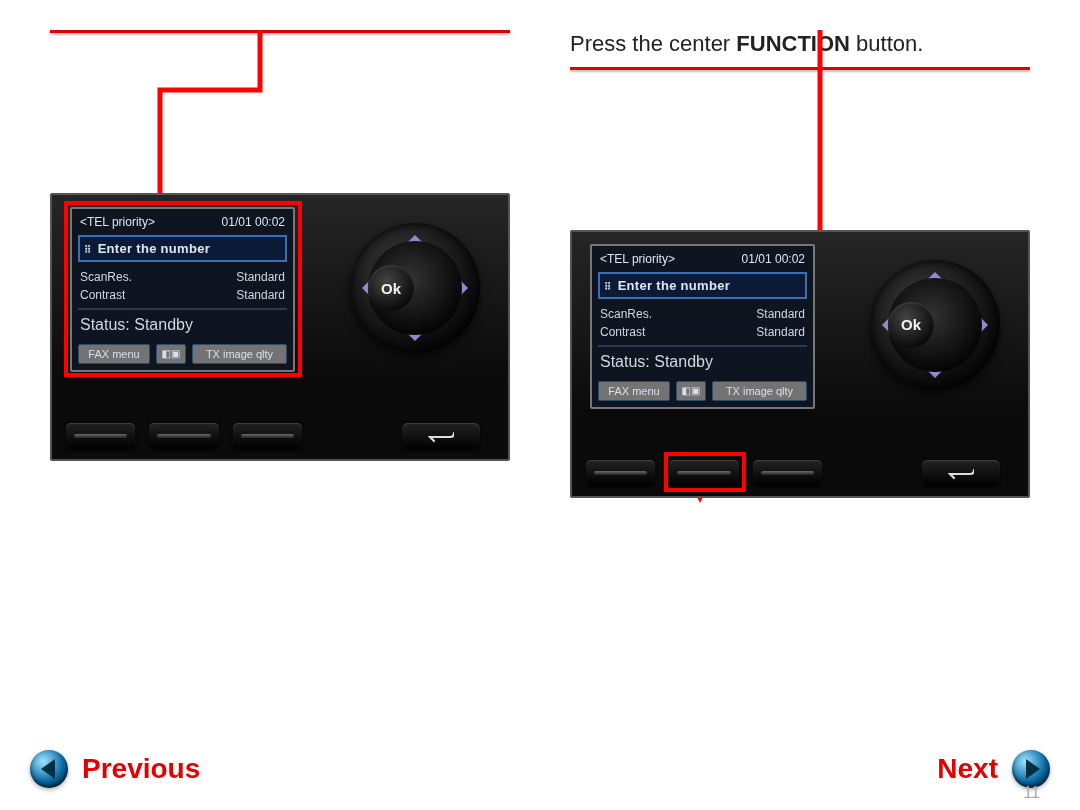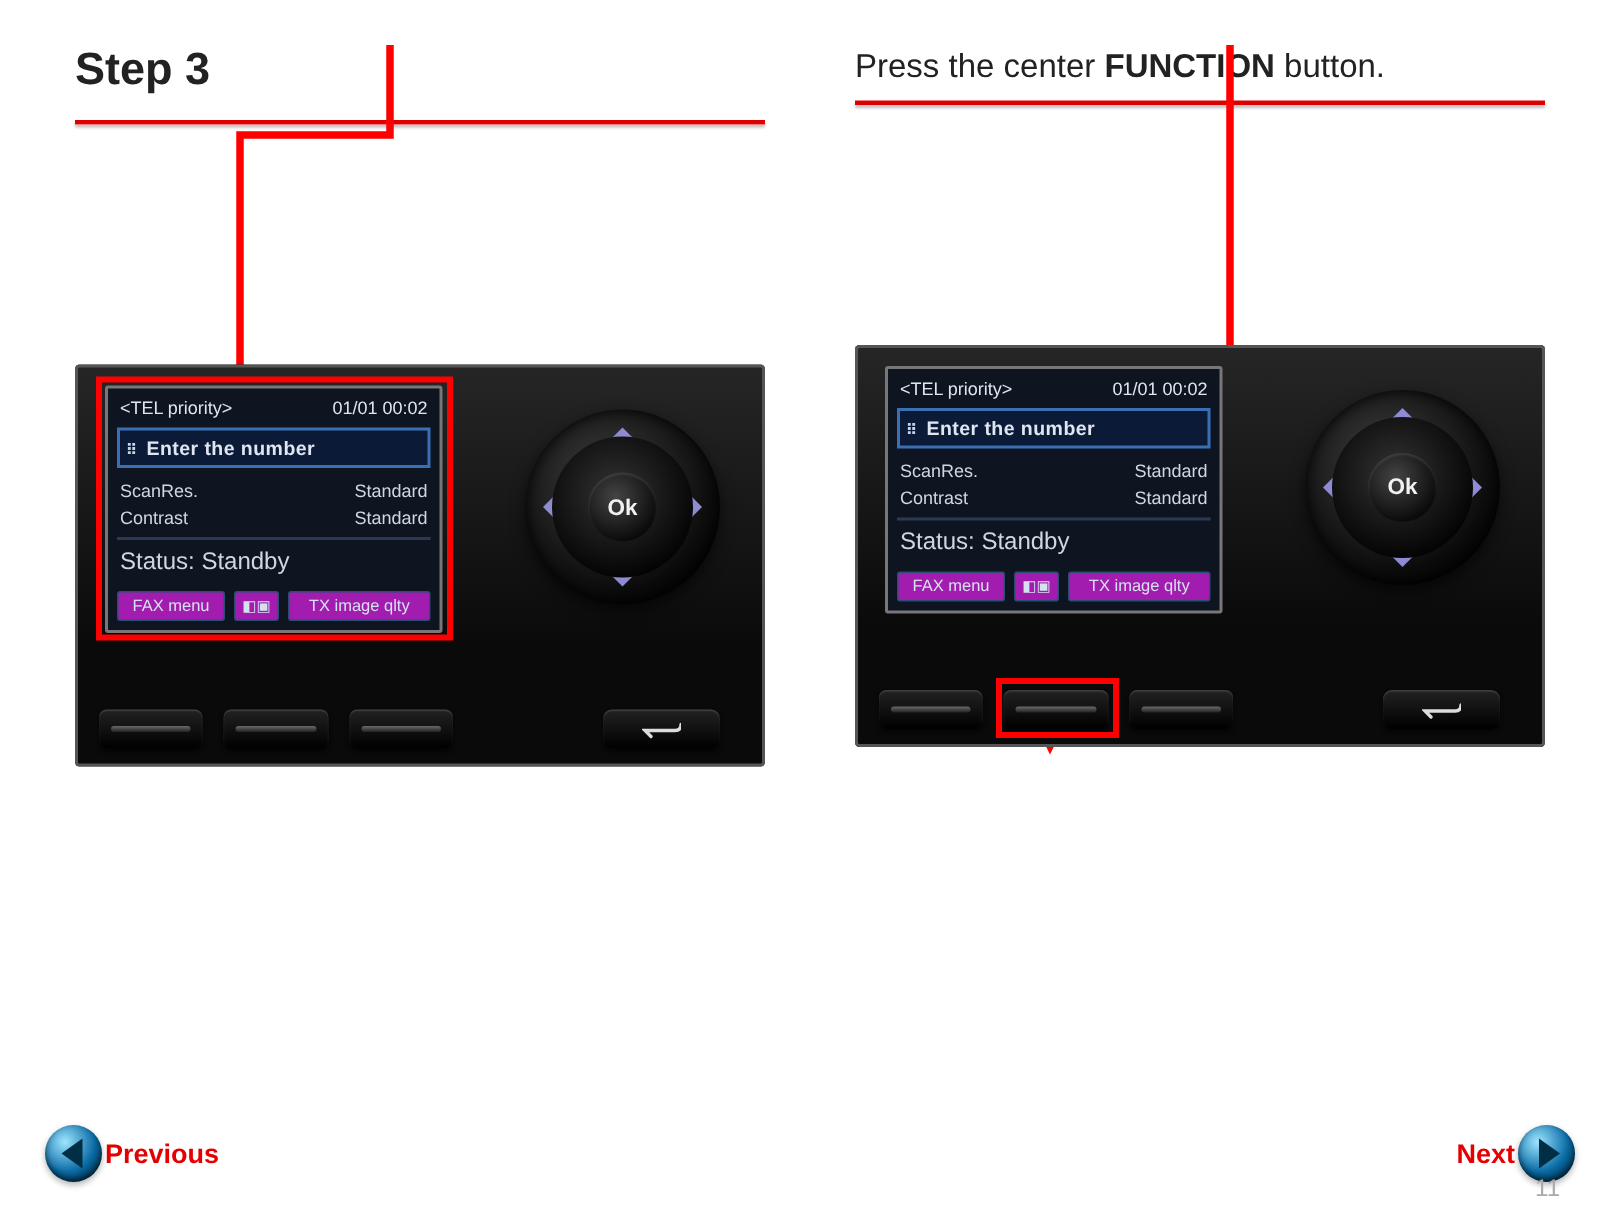--- a/index.html
+++ b/index.html
@@ -83,21 +83,21 @@
   .lcd-row .k { width: 80px; color: #cfd7e3; }
   .lcd-row .v { color: #cfd7e3; }
   .lcd-sep { height: 2px; background: #2a3a54; margin: 4px 0 4px 0; }
   .lcd-status { font-size: 16px; padding: 2px; color: #cfd7e3; }
   .lcd-tabs {
     position: absolute; left: 6px; right: 6px; bottom: 6px;
     display: flex; gap: 6px; align-items: stretch;
     font-size: 11px;
   }
   .lcd-tab {
-    background: #a21caf;
+    background: #737373;
     border: 1px solid #2a4d74;
     padding: 3px 4px;
     color: #d6e0ee;
     border-radius: 2px;
   }
   .lcd-tab.left { flex: 0 0 72px; text-align: center; }
   .lcd-tab.mid { flex: 0 0 30px; text-align: center; font-size: 10px; }
   .lcd-tab.right { flex: 1; text-align: center; }
 
   .dpad {
@@ -105,21 +105,21 @@
     right: 30px; top: 30px;
     width: 130px; height: 130px;
     background: radial-gradient(circle at 40% 35%, #3b3b3b, #050505 75%);
     border-radius: 50%;
     box-shadow: inset 0 0 10px #000, 0 4px 10px rgba(0,0,0,0.6);
   }
   .dpad .inner {
     position: absolute; left: 18px; top: 18px; width: 94px; height: 94px;
     border-radius: 50%;
     background: radial-gradient(circle at 45% 40%, #333, #000 80%);
-    display: flex; align-items: center; justify-content: center;
+    display: flex; align-items: center; 
   }
   .okbtn {
     width: 46px; height: 46px; border-radius: 50%;
     background: radial-gradient(circle at 40% 35%, #444, #050505 80%);
     color: #f2f2f2; font-weight: bold;
     display: flex; align-items: center; justify-content: center;
     font-size: 15px;
     box-shadow: inset 0 1px 2px rgba(255,255,255,0.15);
   }
   .arrow {
@@ -166,22 +166,22 @@
   
   svg.callout { position: absolute; top: 0; left: 0; pointer-events: none; overflow: visible; }
 
   
   .footer {
     position: absolute; left: 0; right: 0; bottom: 22px;
     display: flex; justify-content: space-between; align-items: center;
     padding: 0 30px;
   }
   .nav {
-    display: flex; align-items: center; gap: 2px;
-    color: #e40000; font-weight: bold; font-size: 18px;
+    display: flex; align-items: center; gap: 14px;
+    color: #e40000; font-weight: bold; font-size: 28px;
     cursor: pointer;
   }
   .navcircle {
     width: 38px; height: 38px; border-radius: 50%;
     background: radial-gradient(circle at 35% 30%, #9de5ff, #0a6ba5 55%, #013a5a 80%);
     box-shadow: inset 0 -2px 4px rgba(0,0,0,0.6), 0 2px 4px rgba(0,0,0,0.3);
     display:flex; align-items:center; justify-content:center;
   }
   .navtri {
     width:0;height:0;
@@ -195,21 +195,20 @@
     position: absolute; right: 40px; bottom: 8px;
     color: #aaa; font-size: 16px;
   }
 </style>
 </head>
 <body>
 
 <div class="columns">
 
   <div class="col">
-    <h2 class="step-title">Step 3</h2>
     <div class="rule-red"></div>
 
     <svg class="callout" width="460" height="320">
       <defs>
         <marker id="ah1" markerWidth="12" markerHeight="12" refX="6" refY="6" orient="auto">
           <path d="M1,1 L11,6 L1,11 Z" fill="#ff0000"></path>
         </marker>
       </defs>
 
       <polyline points="210,0 210,60 110,60 110,242" fill="none" stroke="#ff0000" stroke-width="5" marker-end="url(#ah1)"></polyline>

